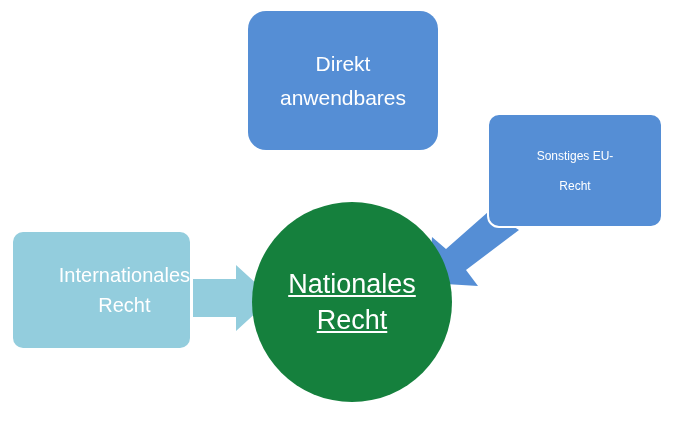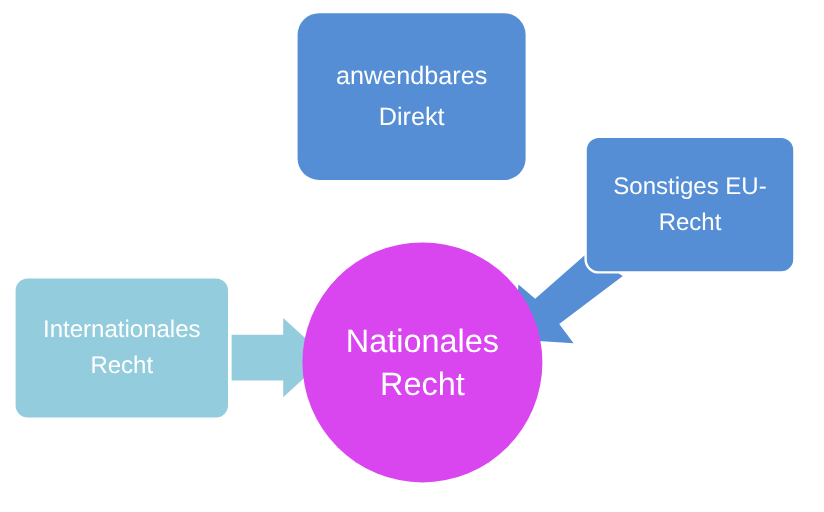--- a/index.html
+++ b/index.html
@@ -4,42 +4,42 @@
 <style>
   html, body { margin:0; padding:0; background:#ffffff; }
   body { width:687px; height:427px; position:relative; overflow:hidden;
          font-family: "Liberation Sans", "DejaVu Sans", sans-serif; }
   .node { position:absolute; display:flex; align-items:center; justify-content:center;
           text-align:center; color:#ffffff; box-sizing:border-box; }
   .node span { display:block; }
   #box-direkt { left:248px; top:11px; width:190px; height:139px; background:#558ed5;
                 border-radius:18px; font-size:21px; line-height:34px; }
   #box-sonst { left:487px; top:113px; width:176px; height:115px; background:#558ed5;
-               border-radius:12px; font-size:20px; line-height:30px;
+               border-radius:12px; font-size:12px; line-height:30px;
                border:2px solid #ffffff; }
   #box-intl { left:13px; top:232px; width:177px; height:116px; background:#93cddd;
-              border-radius:10px; font-size:20px; line-height:30px; }
-  #circle-nat { left:252px; top:202px; width:200px; height:200px; background:#d946ef;
-                border-radius:50%; font-size:27px; line-height:36px; }
+              border-radius:10px; font-size:20px; line-height:30px;justify-content:flex-end; }
+  #circle-nat { left:252px; top:202px; width:200px; height:200px; background:#15803d;
+                border-radius:50%; font-size:27px; line-height:36px;text-decoration:underline; }
   svg.arrows { position:absolute; left:0; top:0; }
 </style>
 </head>
 <body>
 
 <svg class="arrows" width="687" height="427">
 
   <polygon points="193,279 236,279 236,265 272,298 236,331 236,317 193,317" fill="#93cddd"></polygon>
 
   <polygon points="490,212 519,230 466,270 478,286 429,283 432,237 446,249 488,212" fill="#558ed5"></polygon>
 </svg>
 
 <div id="box-direkt" class="node">
   <div>
+    <span>Direkt</span>
     <span>anwendbares</span>
-    <span>Direkt</span>
   </div>
 </div>
 
 <div id="box-sonst" class="node">
   <div>
     <span>Sonstiges EU-</span>
     <span>Recht</span>
   </div>
 </div>
 

